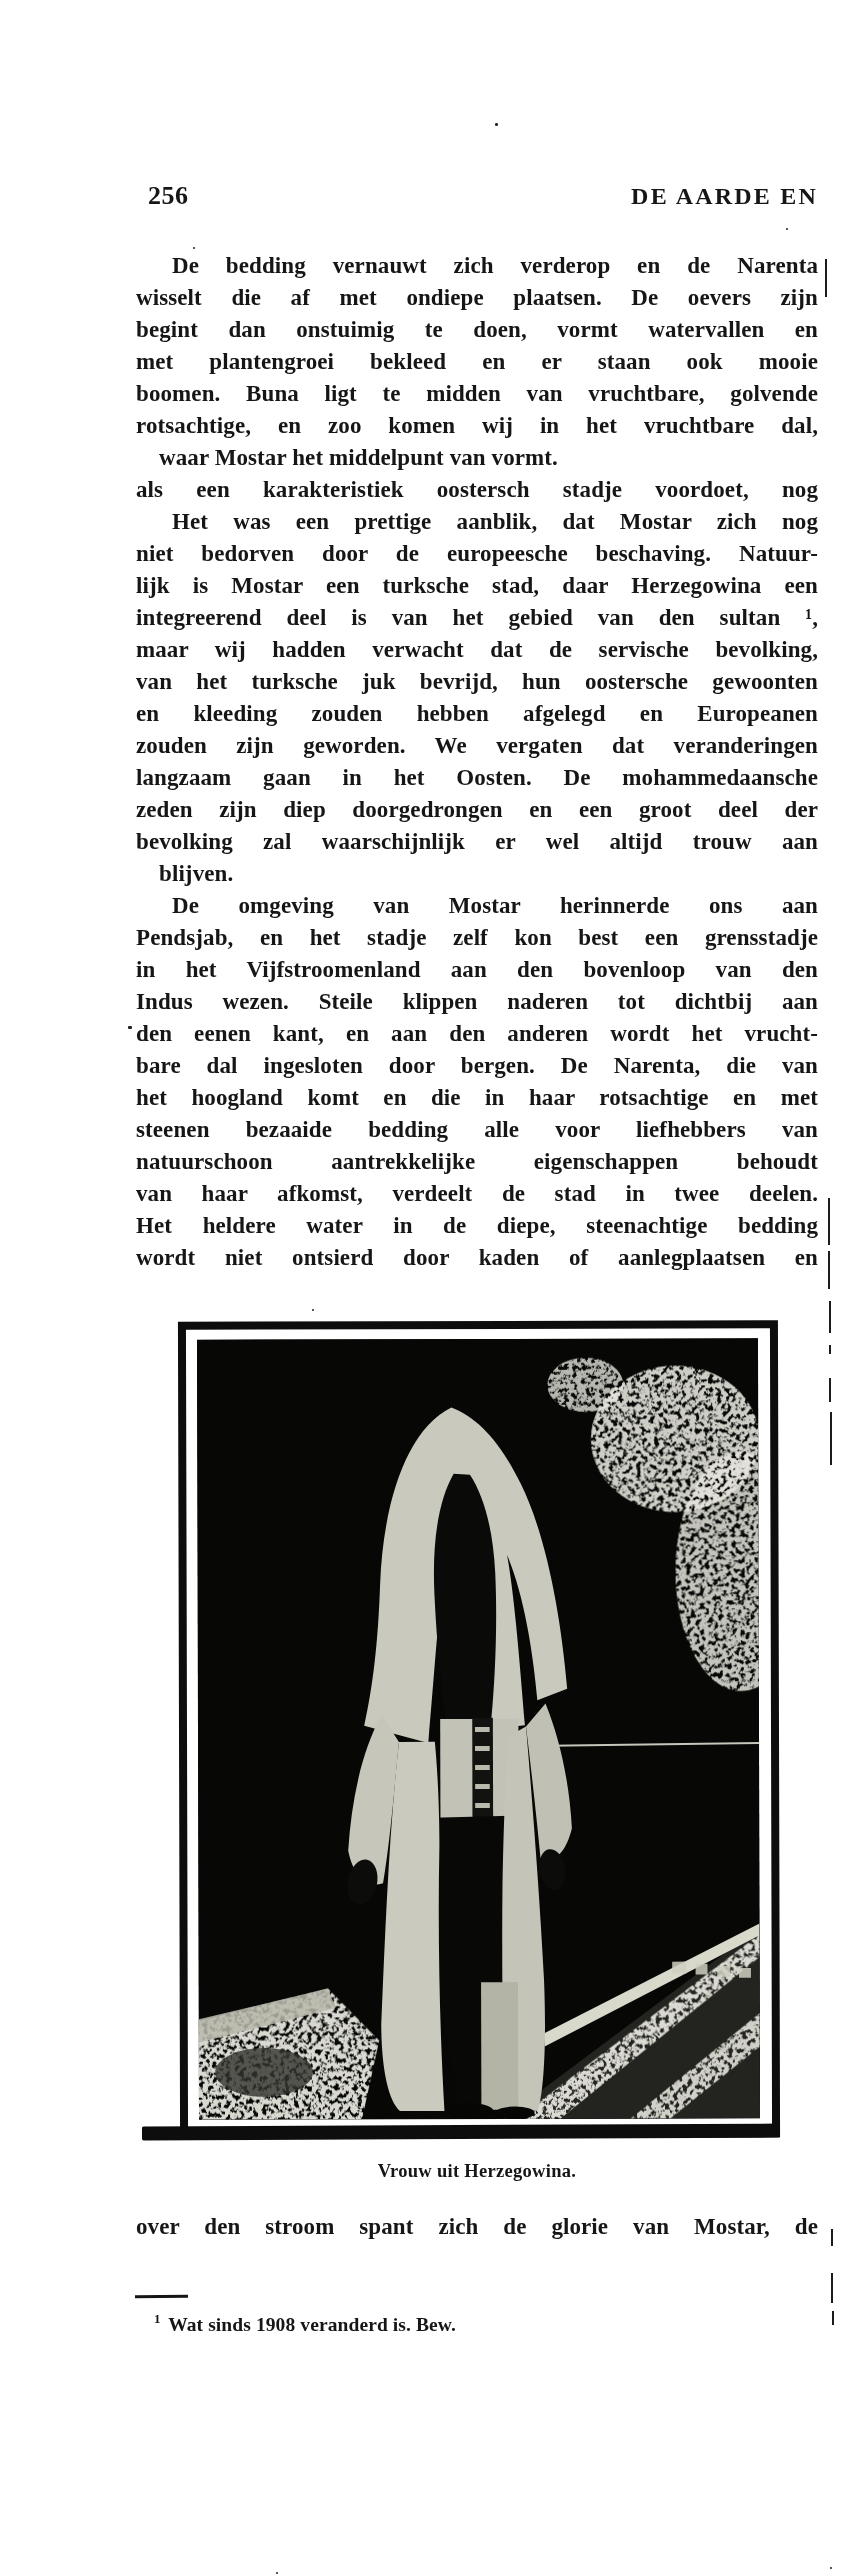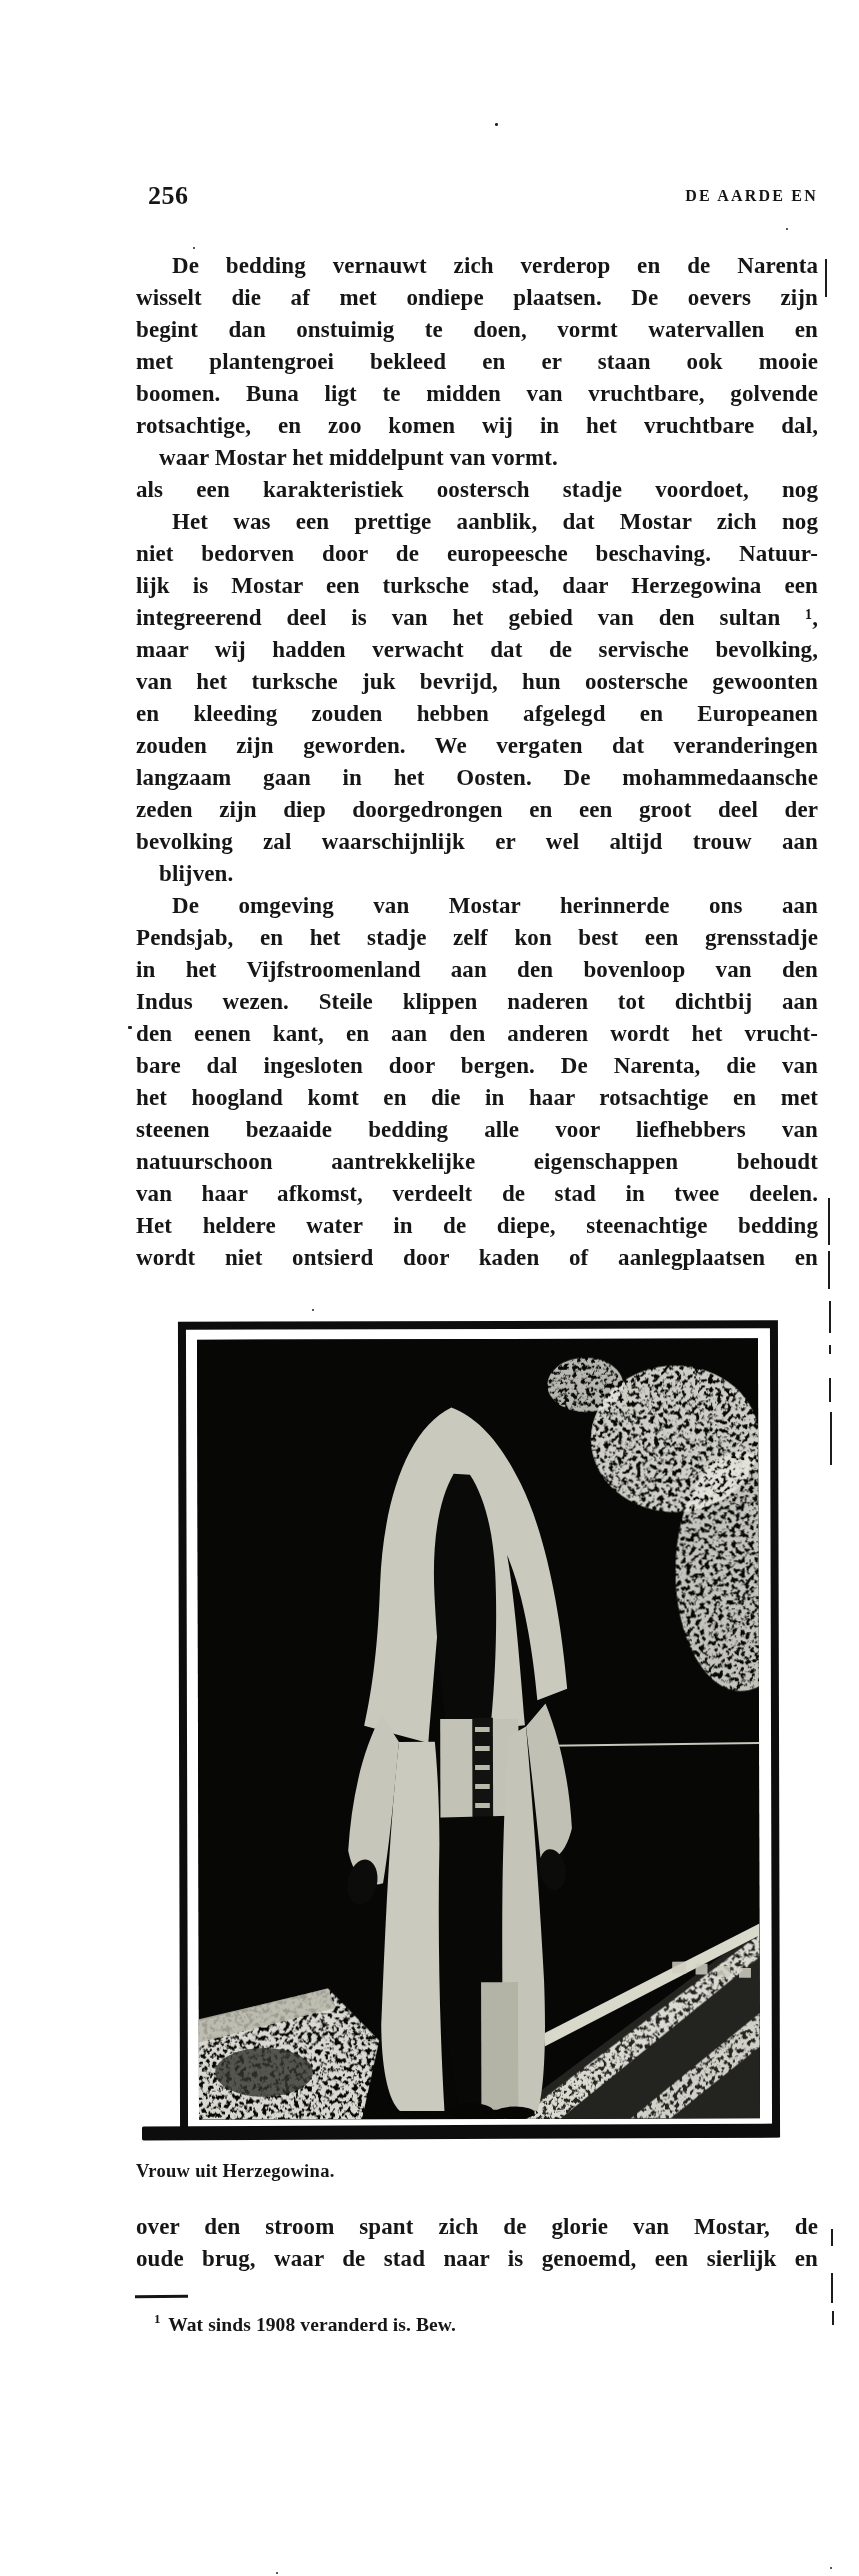--- a/index.html
+++ b/index.html
@@ -12,21 +12,21 @@
     overflow:hidden;
   }
   
   .running-head{position:absolute;left:136px;top:181px;width:682px;height:33px;}
   .page-number{
     position:absolute;left:12px;top:0;
     font-size:26px;font-weight:700;line-height:30px;letter-spacing:0.5px;
   }
   .head-title{
     position:absolute;right:0;top:0;
-    font-size:16px;font-weight:700;line-height:30px;letter-spacing:2.2px;
+    font-size:24px;font-weight:700;line-height:30px;letter-spacing:2.2px;
   }
   
   .bodytext{position:absolute;left:136px;top:250px;width:682px;}
   .after-photo-text{position:absolute;left:136px;top:2211px;width:682px;}
   .line{
     font-size:23px;font-weight:700;line-height:32px;
     text-align:justify;text-align-last:justify;
     white-space:normal;letter-spacing:0.1px;
   }
   .line.indent{padding-left:36px;}
@@ -38,21 +38,21 @@
     transform:rotate(-0.15deg);
   }
   .photo-inner{position:absolute;left:11px;top:9.8px;width:561px;height:780px;background:#060606;}
   .photo-inner svg{display:block;width:100%;height:100%;}
   .frame-bottom-bar{
     position:absolute;left:142px;top:2125px;width:638px;height:14px;
     background:#0d0d0d;transform:rotate(-0.25deg);border-radius:1.6px;
   }
   .caption{
     position:absolute;left:136px;top:2159px;width:682px;
-    font-size:18.5px;font-weight:700;line-height:25px;letter-spacing:0.3px;
+    font-size:18.5px;font-weight:700;line-height:25px;text-align:center;letter-spacing:0.3px;
   }
   
   .footnote-rule{position:absolute;left:135px;top:2295px;width:53px;height:3.3px;background:#151515;transform:rotate(-0.4deg);}
   .footnote{
     position:absolute;left:132px;top:2305px;width:682px;
     font-size:19.5px;font-weight:700;line-height:27px;letter-spacing:0.1px;
   }
   .footnote .fn-marker{font-size:13px;vertical-align:super;padding:0 7.6px 0 22px;}
   
   .vmark{position:absolute;background:#1c1c1c;width:1.6px;}
@@ -187,21 +187,20 @@
         <rect x="0" y="0" width="1033" height="1437" filter="url(#grain)" opacity="0.5"></rect>
       </svg>
     </div>
   </div>
   <div class="frame-bottom-bar"></div>
 
   <div class="caption">Vrouw uit Herzegowina.</div>
 
   <div class="after-photo-text">
     <div class="line">over den stroom spant zich de glorie van Mostar, de</div>
-    <div class="line">oude brug, waar de stad naar is genoemd, een sierlijk en</div>
   </div>
 
   <div class="footnote-rule"></div>
   <div class="footnote">
     <span class="fn-marker">1</span><span>Wat sinds 1908 veranderd is. Bew.</span>
   </div>
 
   <div class="vmark" style="left:825px;top:259px;height:38px;"></div>
   <div class="vmark" style="left:828px;top:1198px;height:47px;"></div>
   <div class="vmark" style="left:828px;top:1251px;height:38px;"></div>

